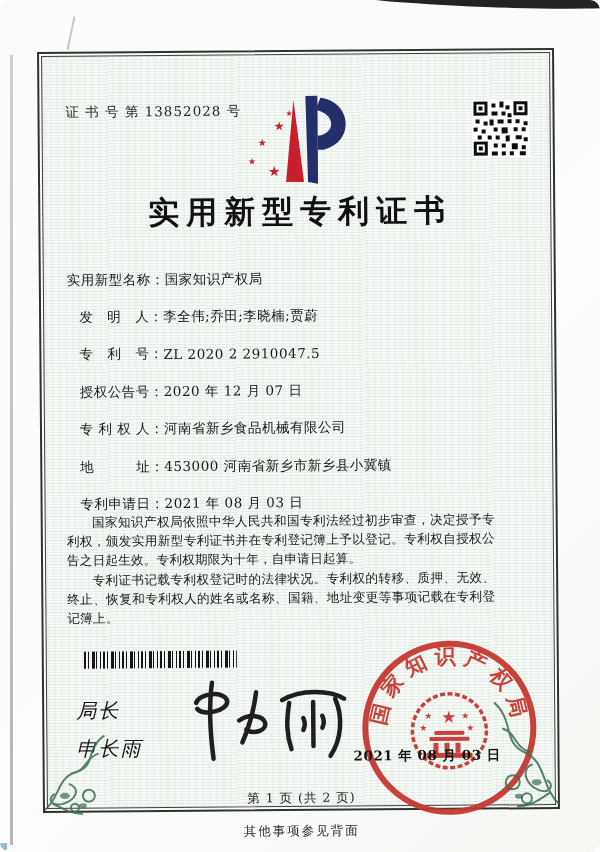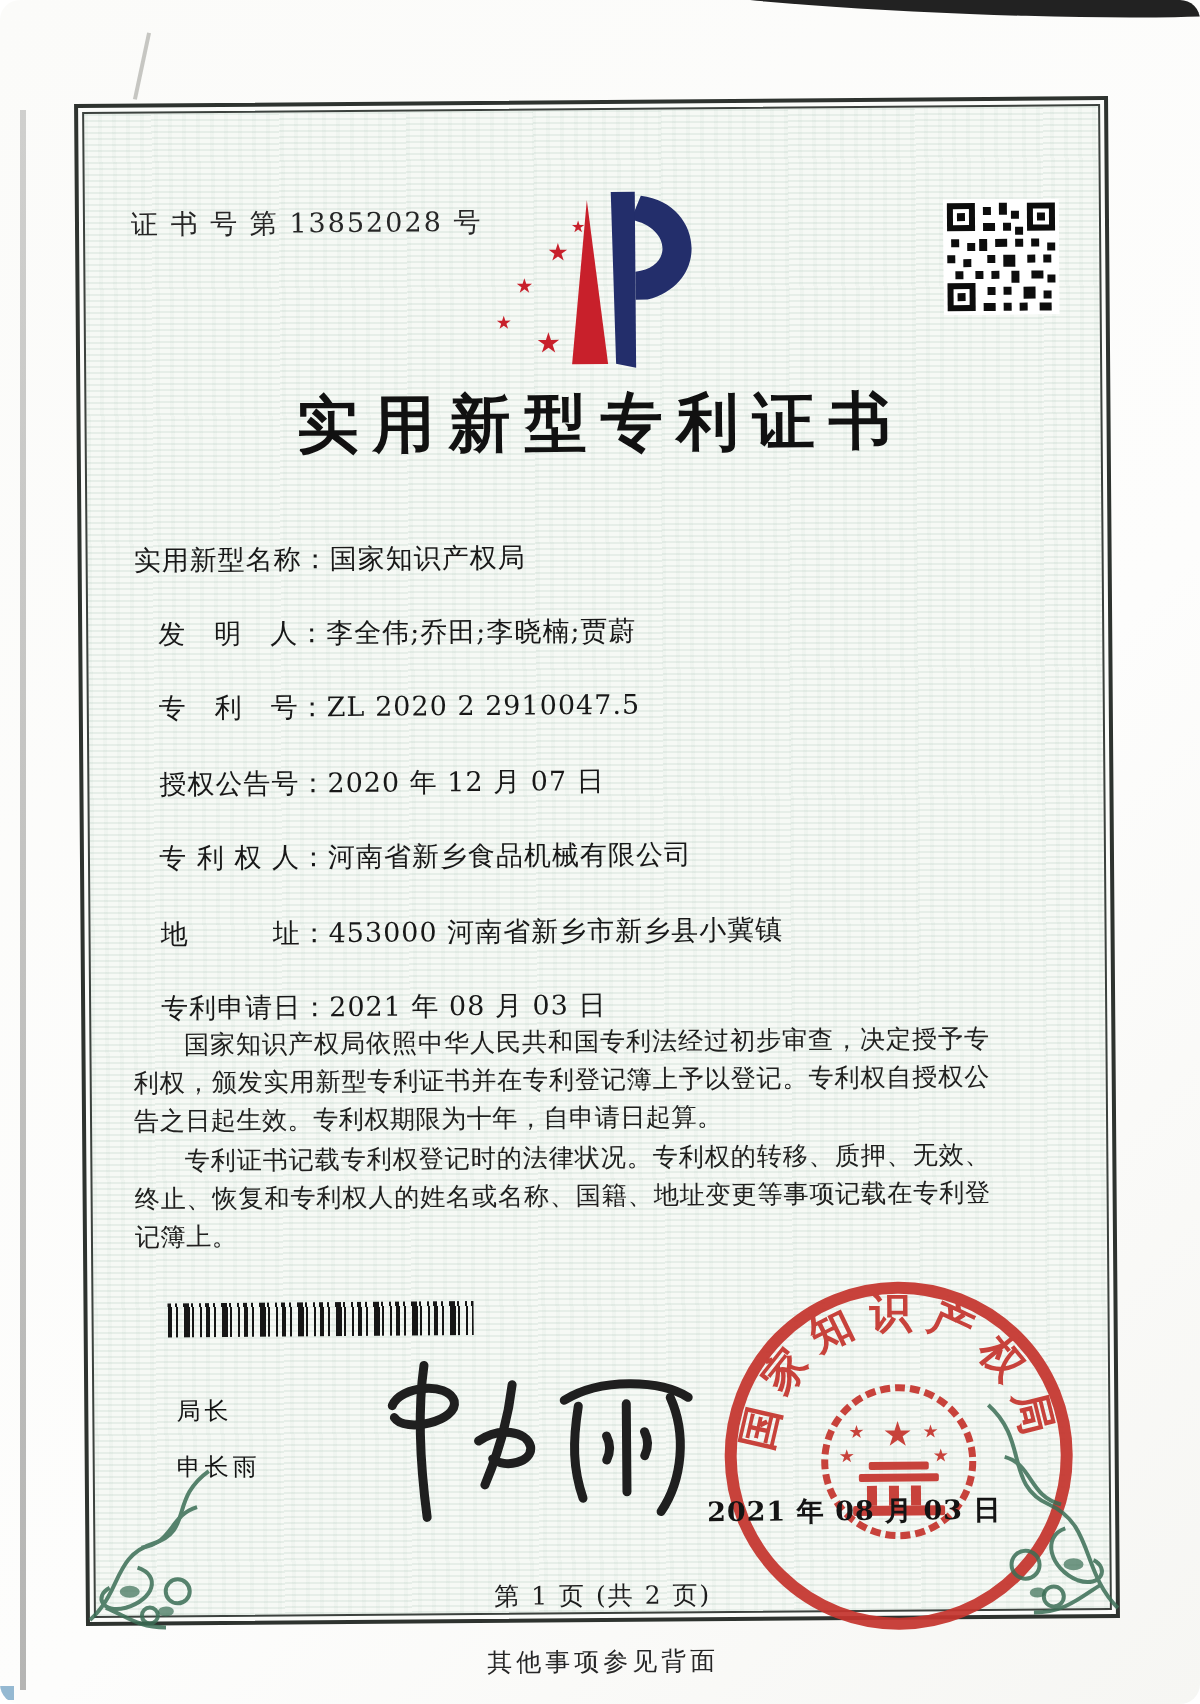--- a/index.html
+++ b/index.html
@@ -89,21 +89,21 @@
     position: absolute; left: 82px; top: 650px; width: 153px; height: 17px;
     background:
       repeating-linear-gradient(90deg,
         #161616 0 2px,  transparent 2px 4px,
         #161616 4px 5px, transparent 5px 8px,
         #161616 8px 11px, transparent 11px 12px,
         #161616 12px 13px, transparent 13px 16px,
         #161616 16px 17px, transparent 17px 19px);
   }
 
-  .signer { position: absolute; left: 86px; top: 696px; font-size: 12px; color: #141414; }
+  .signer { position: absolute; left: 74px; top: 696px; font-size: 20px; color: #141414; font-style: italic; }
   .signer div { margin-bottom: 11px; letter-spacing: 2px; }
   .signature { position: absolute; left: 180px; top: 668px; width: 185px; height: 100px; }
 
   .seal { position: absolute; left: 356px; top: 638px; width: 182px; height: 182px; opacity: .93; }
   .seal-date {
     position: absolute; left: 351px; top: 748px; width: 160px;
     font-size: 13.5px; font-weight: bold; color: #141414; letter-spacing: .5px;
     white-space: nowrap;
   }
 

